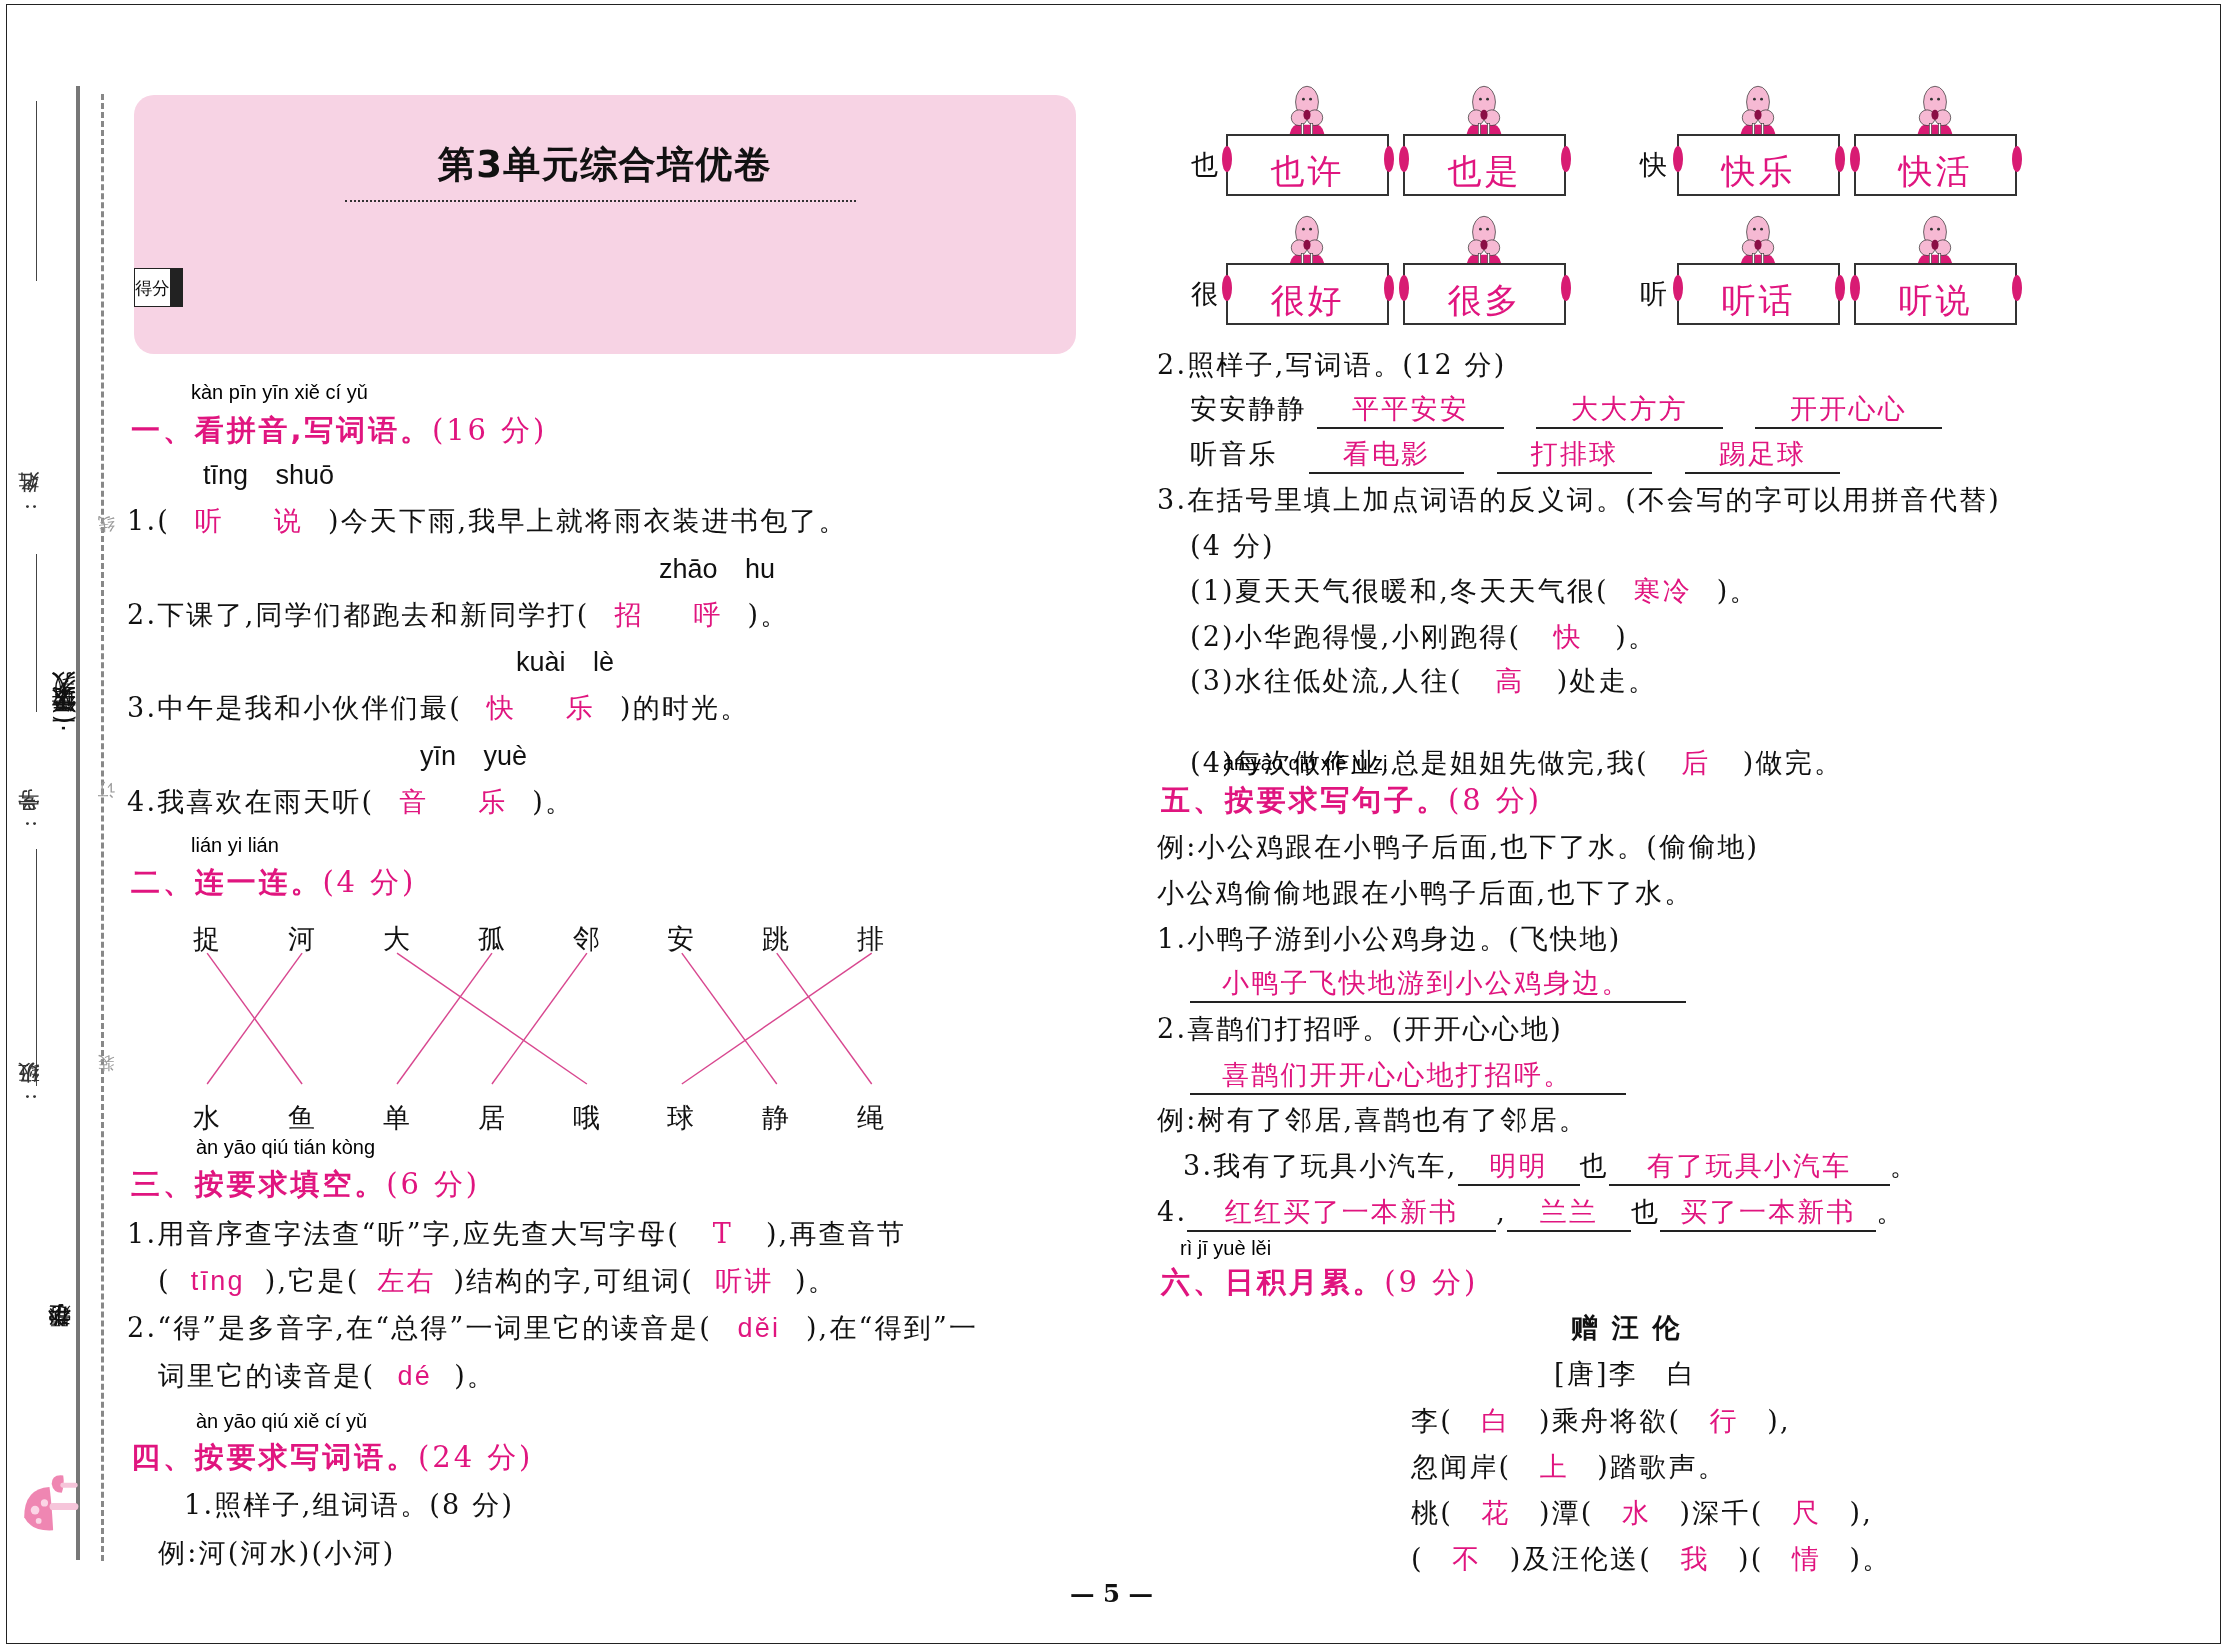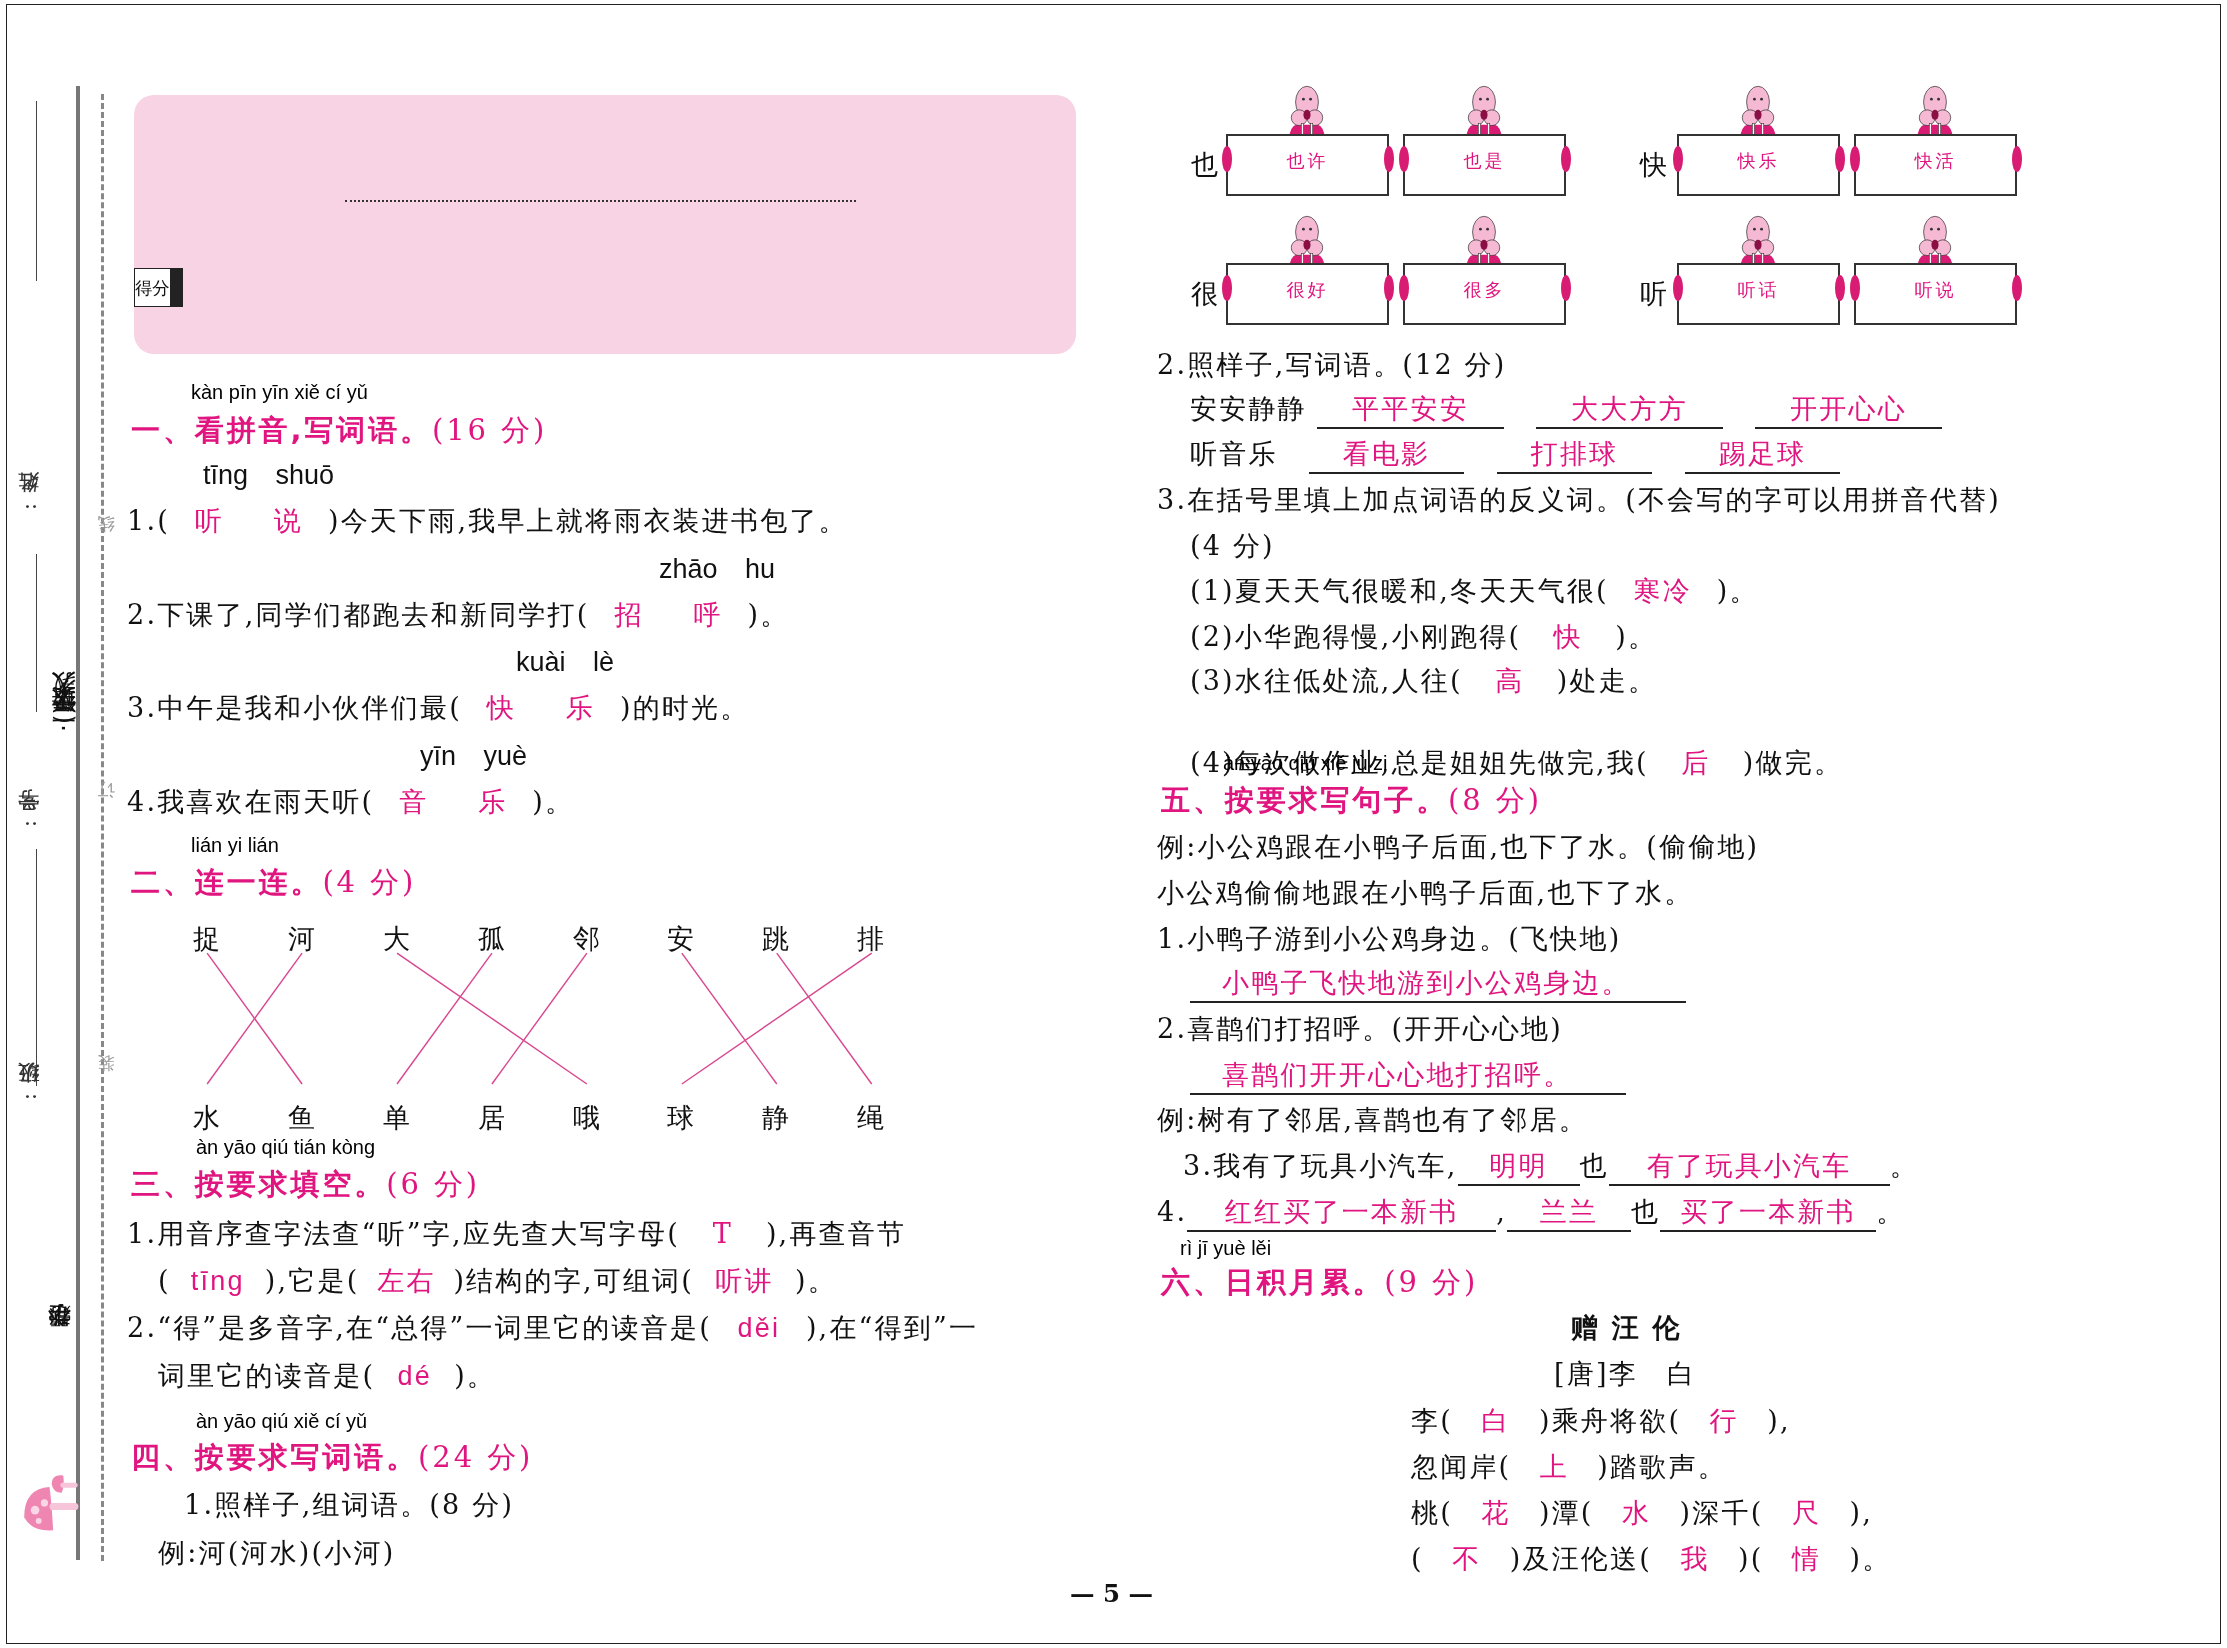--- a/index.html
+++ b/index.html
@@ -31,21 +31,21 @@
   .blank { display:inline-block; text-align:center; color:#e0157f; }
   .ul { display:inline-block; border-bottom:2.2px solid #222; text-align:center; color:#e0157f; }
 
   
   .match-char { position:absolute; font-size:27px; }
   svg.match { position:absolute; left:0; top:0; }
 
   
   .sign-label { position:absolute; font-size:27px; }
   .sign { position:absolute; width:163px; height:62px; border:2.2px solid #333; border-top-width:2.2px; background:#fff; box-sizing:border-box; }
-  .sign .word { position:absolute; left:0; right:0; top:13px; text-align:center; font-size:18px; color:#e0157f; letter-spacing:2.9px; }
+  .sign .word { position:absolute; left:0; right:0; top:13px; text-align:center; font-size:34px; color:#e0157f; letter-spacing:2.9px; }
   .walrus { position:absolute; width:50px; height:58px; }
   .flipper { position:absolute; width:10px; height:26px; background:#d81b73; border-radius:50%; }
 
   .page-no { position:absolute; left:1070px; top:1579px; font-size:24.5px; font-weight:bold; }
 </style>
 </head>
 <body>
 
 <div class="frame"></div>
 
@@ -68,20 +68,21 @@
     <circle cx="25" cy="50" r="6" fill="#fbd6e6"></circle>
       <circle cx="38" cy="40" r="5" fill="#fbd6e6"></circle>
       <circle cx="30" cy="65" r="4" fill="#fbd6e6"></circle>
     <rect x="45" y="40" width="40" height="10" rx="5" fill="#f6c5da"></rect>
     <path d="M48,14 Q48,0 64,2 Q66,14 62,26 Q50,26 48,14Z" fill="#ef86b2"></path>
     <rect x="60" y="12" width="24" height="7" rx="3" fill="#f6c5da"></rect>
   </svg>
 </div>
 
 <div class="card">
+  <div class="title">第3单元综合培优卷</div>
   <div class="title-rule"></div>
   <table class="score-table" style="left:0;">
     <tbody>
     <tr>
       <td>得分</td>
       <td></td>
           <td></td>
       <td></td>
           <td></td>
       <td></td>

